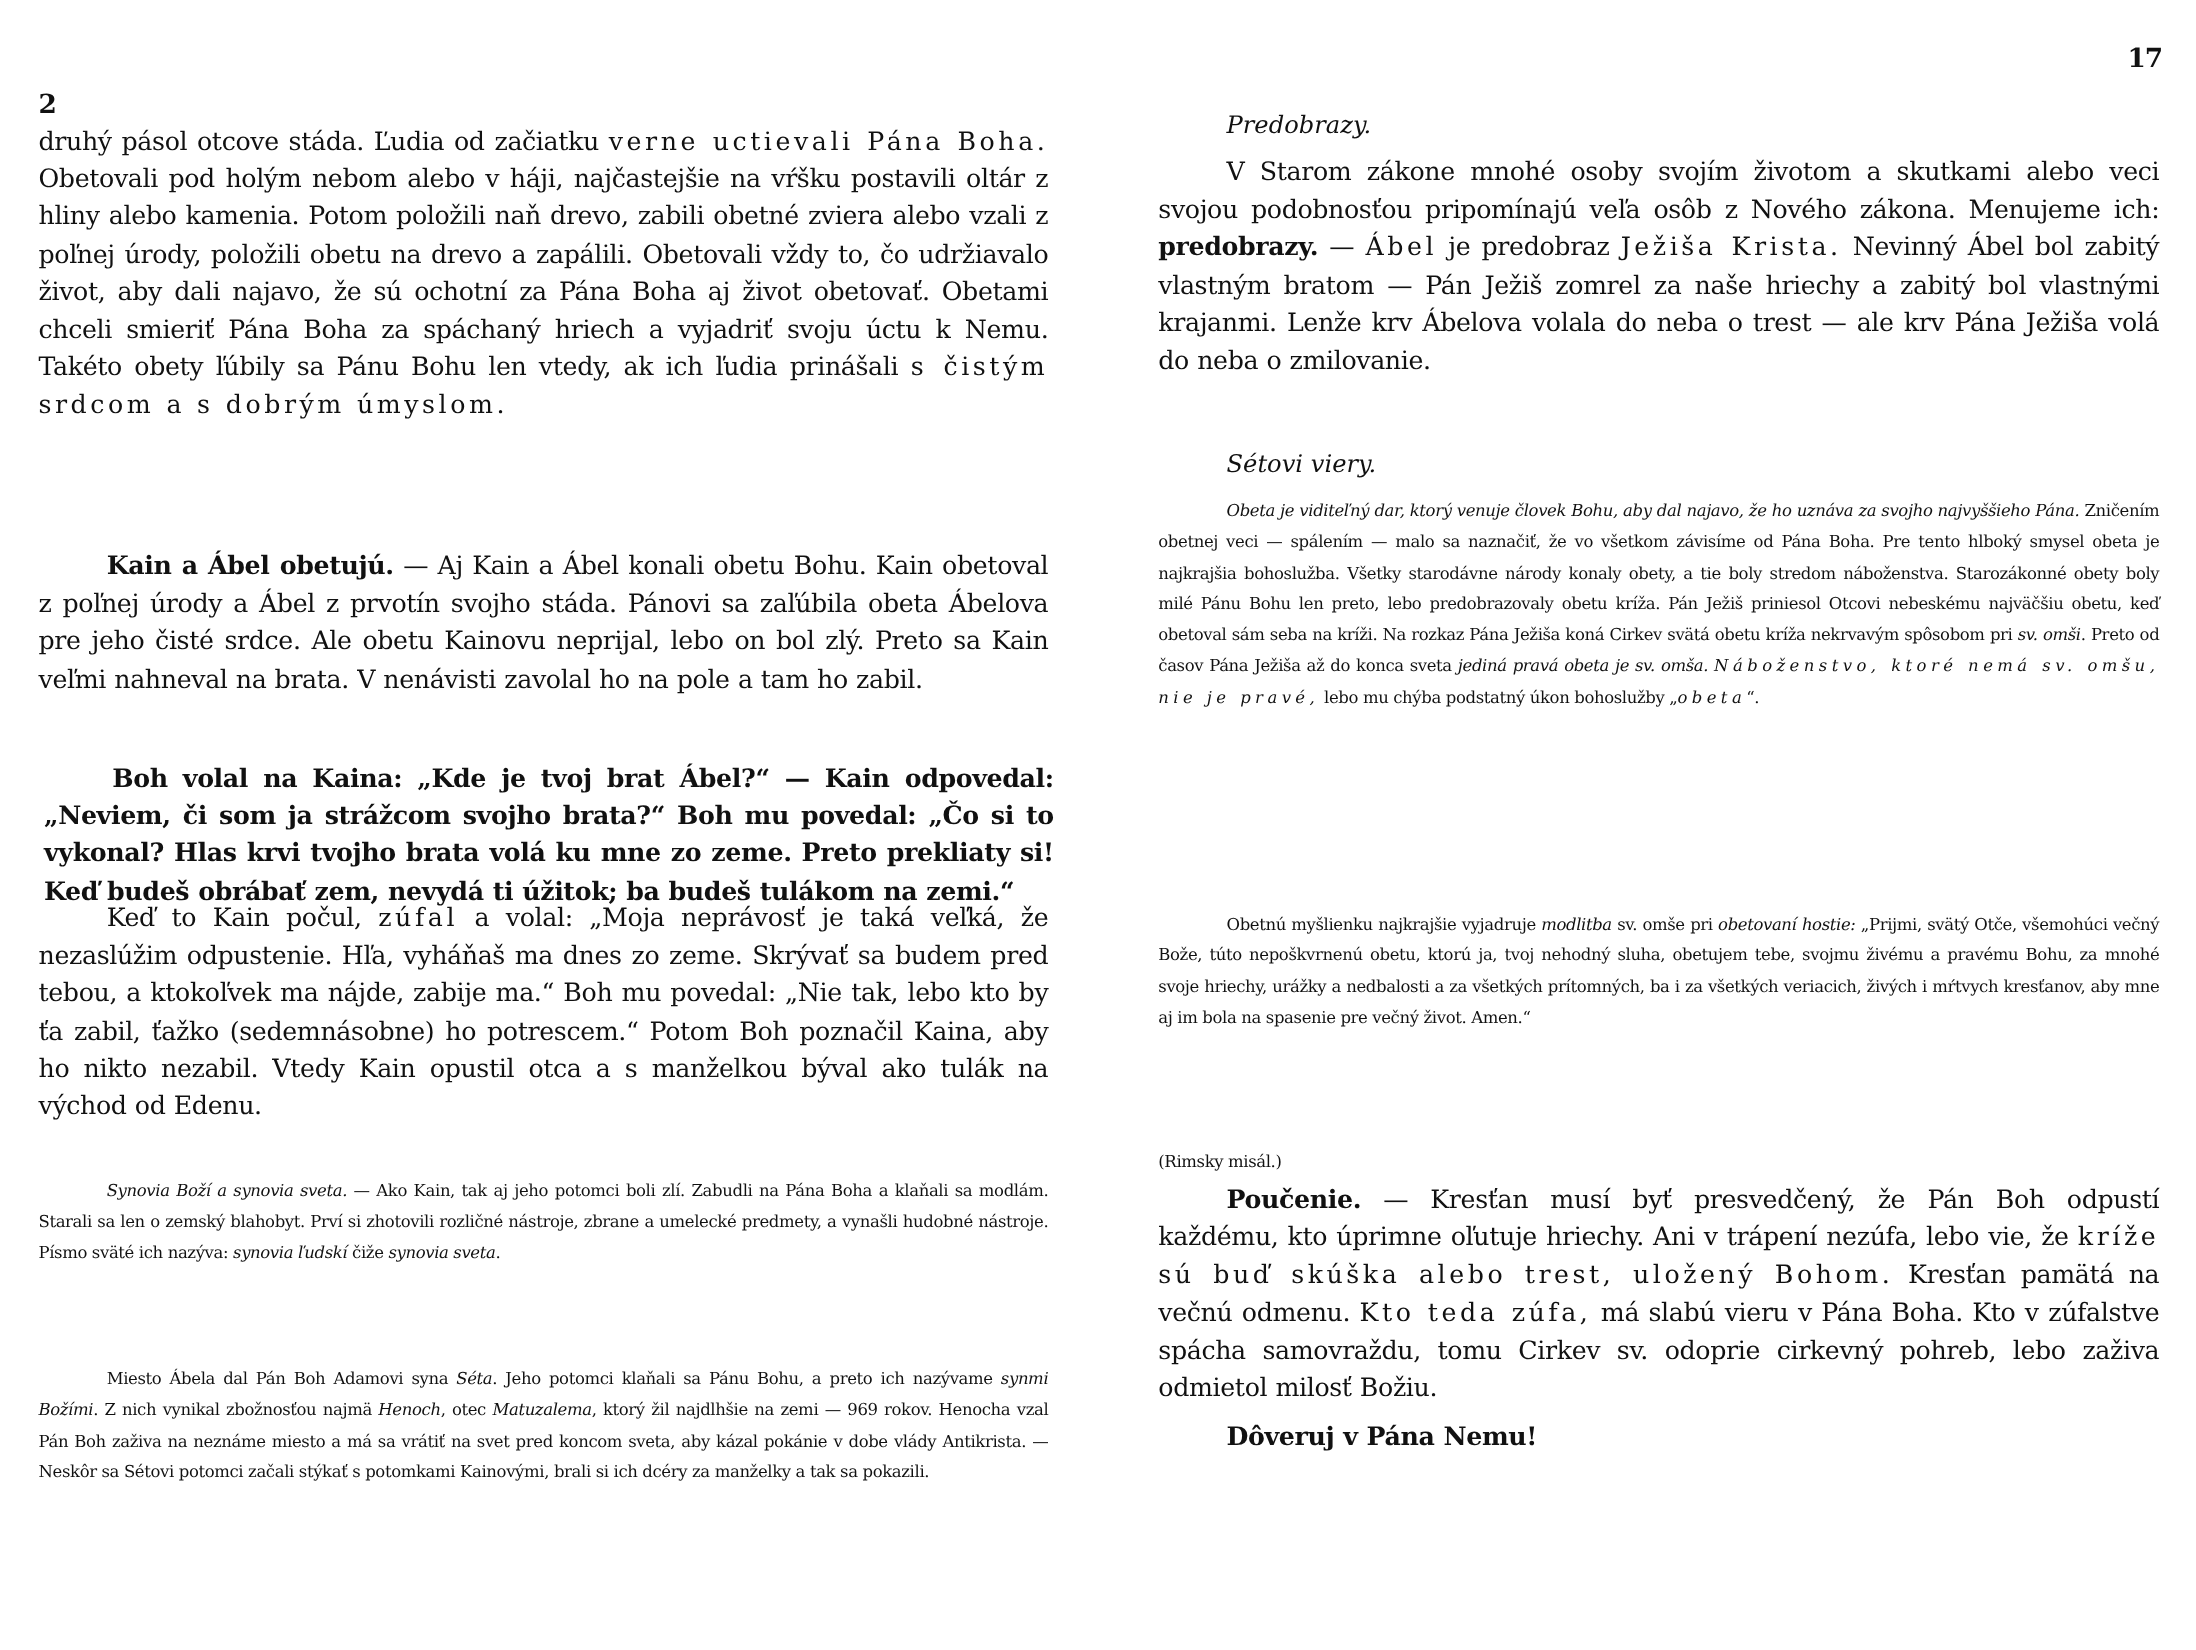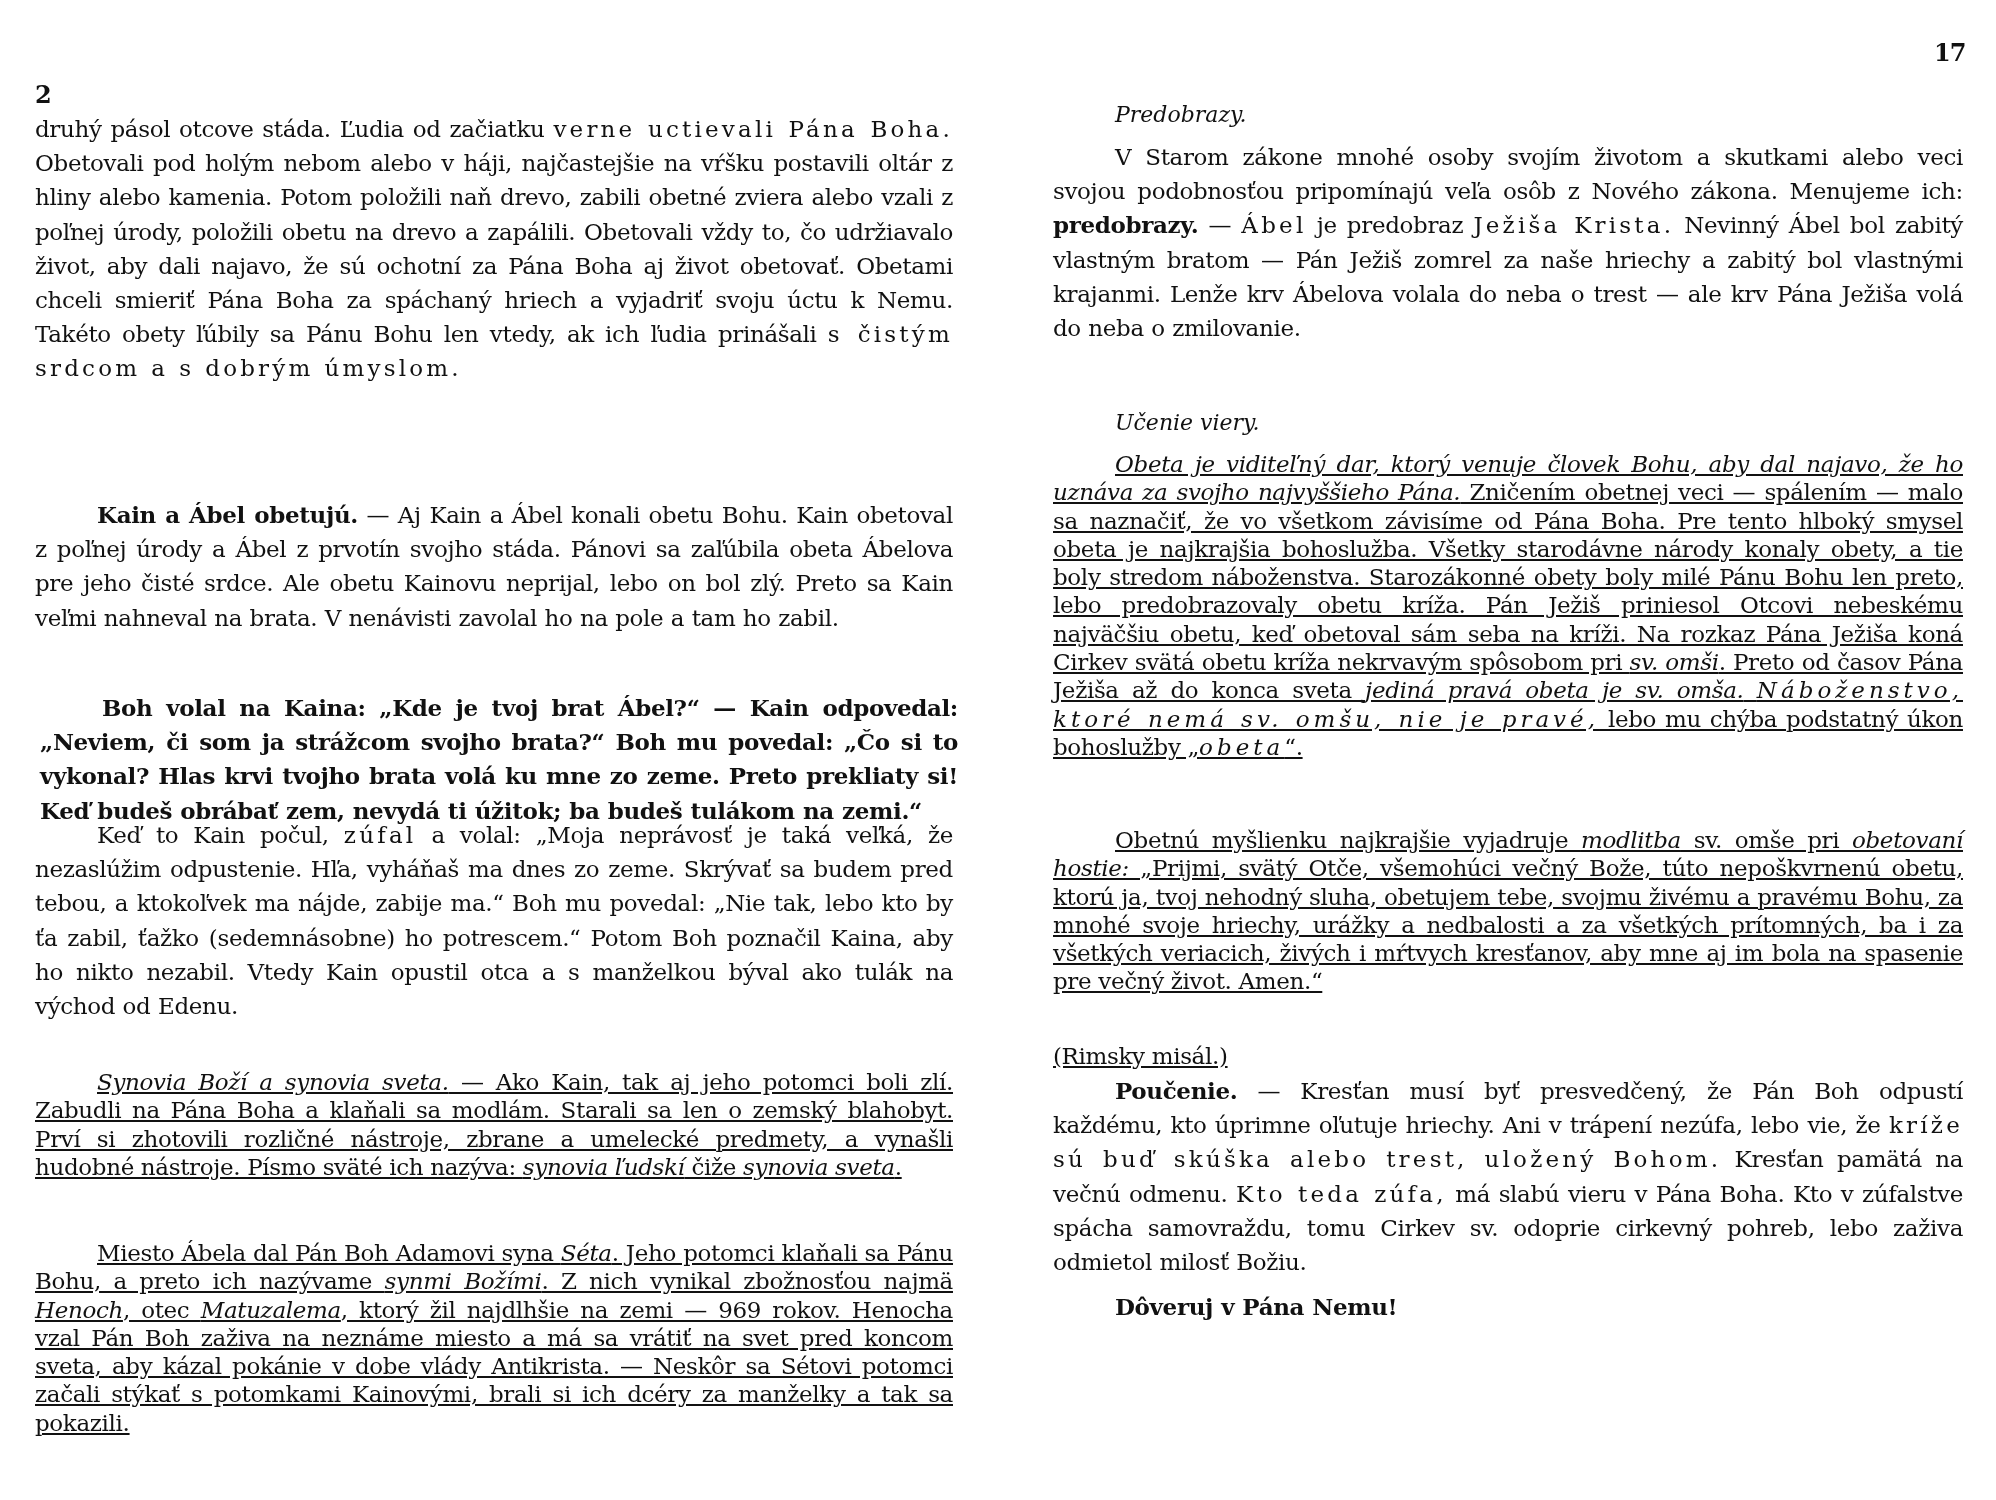--- a/index.html
+++ b/index.html
@@ -10,21 +10,21 @@
   }
   .page-num {
     position: absolute; font-size: 24px; font-weight: bold;
     font-family: "DejaVu Serif", serif; letter-spacing: -1px;
   }
   #pn-left { left: 35px; top: 80px; }
   #pn-right { left: 1934px; top: 38px; }
 
   .block { position: absolute; text-align: justify; text-align-last: left; }
   .big { font-size: 23px; line-height: 34.2px; letter-spacing: -0.35px; word-spacing: 0.5px; }
-  .small { font-size: 23px; line-height: 28.3px; letter-spacing: -0.35px; text-decoration: underline; }
+  .small { font-size: 15px; line-height: 28.3px; letter-spacing: -0.35px; }
   .indent { text-indent: 62px; }
   .it { font-style: italic; }
   .b { font-weight: bold; }
   .sp { letter-spacing: 3.2px; }
   .sp-it { letter-spacing: 4px; font-style: italic; }
   .heading-it { font-style: italic; font-size: 22px; }
   .right-align { }
 
   
   .lcol { left: 35px; width: 918px; }
@@ -50,21 +50,21 @@
   <p class="block small lcol indent" style="top:1239px; margin:0;"><span>Miesto Ábela dal Pán Boh Adamovi syna </span><span class="it">Séta</span><span>. Jeho potomci klaňali sa Pánu Bohu, a preto ich nazývame </span><span class="it">synmi Božími</span><span>. Z nich vynikal zbožnosťou najmä </span><span class="it">Henoch</span><span>, otec </span><span class="it">Matuzalema</span><span>, ktorý žil najdlhšie na zemi — 969 rokov. Henocha vzal Pán Boh zaživa na neznáme miesto a má sa vrátiť na svet pred koncom sveta, aby kázal pokánie v dobe vlády Antikrista. — Neskôr sa Sétovi potomci začali stýkať s potomkami Kainovými, brali si ich dcéry za manželky a tak sa pokazili.</span></p>
 </div>
 
 <div>
   <div id="pn-right" class="page-num">17</div>
 
   <div class="block rcol indent heading-it" style="top:98px; line-height:34px;">Predobrazy.</div>
 
   <p class="block big rcol indent" style="top:140px; margin:0;"><span>V Starom zákone mnohé osoby svojím životom a skutkami alebo veci svojou podobnosťou pripomínajú veľa osôb z Nového zákona. Menujeme ich: </span><span class="b">predobrazy.</span><span> — </span><span class="sp">Ábel</span><span> je predobraz </span><span class="sp">Ježiša Krista.</span><span> Nevinný Ábel bol zabitý vlastným bratom — Pán Ježiš zomrel za naše hriechy a zabitý bol vlastnými krajanmi. Lenže krv Ábelova volala do neba o trest — ale krv Pána Ježiša volá do neba o zmilovanie.</span></p>
 
-  <div class="block rcol indent heading-it" style="top:406px; line-height:34px;">Učenie viery.</div>
+  <div class="block rcol indent heading-it" style="top:406px; line-height:34px;">Sétovi viery.</div>
 
   <p class="block small rcol indent" style="top:450px; margin:0;"><span class="it">Obeta je viditeľný dar, ktorý venuje človek Bohu, aby dal najavo, že ho uznáva za svojho najvyššieho Pána.</span><span> Zničením obetnej veci — spálením — malo sa naznačiť, že vo všetkom závisíme od Pána Boha. Pre tento hlboký smysel obeta je najkrajšia bohoslužba. Všetky starodávne národy konaly obety, a tie boly stredom náboženstva. Starozákonné obety boly milé Pánu Bohu len preto, lebo predobrazovaly obetu kríža. Pán Ježiš priniesol Otcovi nebeskému najväčšiu obetu, keď obetoval sám seba na kríži. Na rozkaz Pána Ježiša koná Cirkev svätá obetu kríža nekrvavým spôsobom pri </span><span class="it">sv. omši</span><span>. Preto od časov Pána Ježiša až do konca sveta </span><span class="it">jediná pravá obeta je sv. omša.</span><span> </span><span class="sp-it">Náboženstvo, ktoré nemá sv. omšu, nie je pravé,</span><span> lebo mu chýba podstatný úkon bohoslužby „</span><span class="sp-it">obeta</span><span>“.</span></p>
 
   <p class="block small rcol indent" style="top:826px; margin:0;"><span>Obetnú myšlienku najkrajšie vyjadruje </span><span class="it">modlitba</span><span> sv. omše pri </span><span class="it">obetovaní hostie:</span><span> „Prijmi, svätý Otče, všemohúci večný Bože, túto nepoškvrnenú obetu, ktorú ja, tvoj nehodný sluha, obetujem tebe, svojmu živému a pravému Bohu, za mnohé svoje hriechy, urážky a nedbalosti a za všetkých prítomných, ba i za všetkých veriacich, živých i mŕtvych kresťanov, aby mne aj im bola na spasenie pre večný život. Amen.“</span></p>
 
   <div class="block small rcol right-align" style="top:1042px;">(Rimsky misál.)</div>
 
   <p class="block big rcol indent" style="top:1074px; margin:0;"><span class="b">Poučenie.</span><span> — Kresťan musí byť presvedčený, že Pán Boh odpustí každému, kto úprimne oľutuje hriechy. Ani v trápení nezúfa, lebo vie, že </span><span class="sp">kríže sú buď skúška alebo trest, uložený Bohom.</span><span> Kresťan pamätá na večnú odmenu. </span><span class="sp">Kto teda zúfa,</span><span> má slabú vieru v Pána Boha. Kto v zúfalstve spácha samovraždu, tomu Cirkev sv. odoprie cirkevný pohreb, lebo zaživa odmietol milosť Božiu.</span></p>
 
   <div class="block big rcol indent b" style="top:1290px;">Dôveruj v Pána Nemu!</div>

